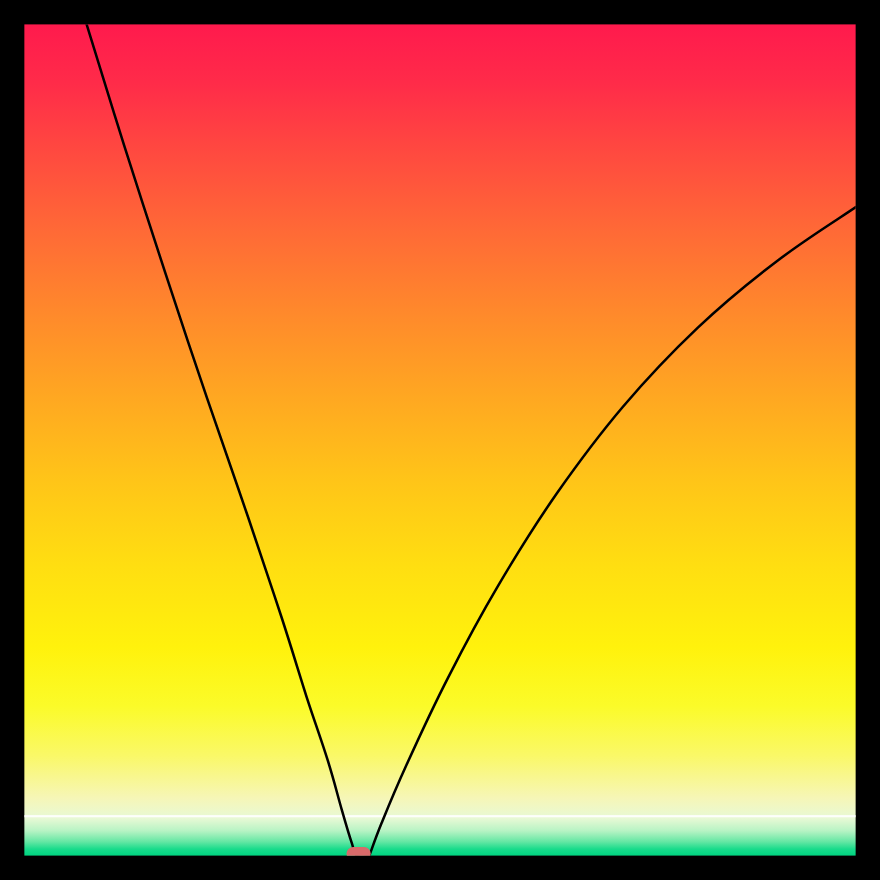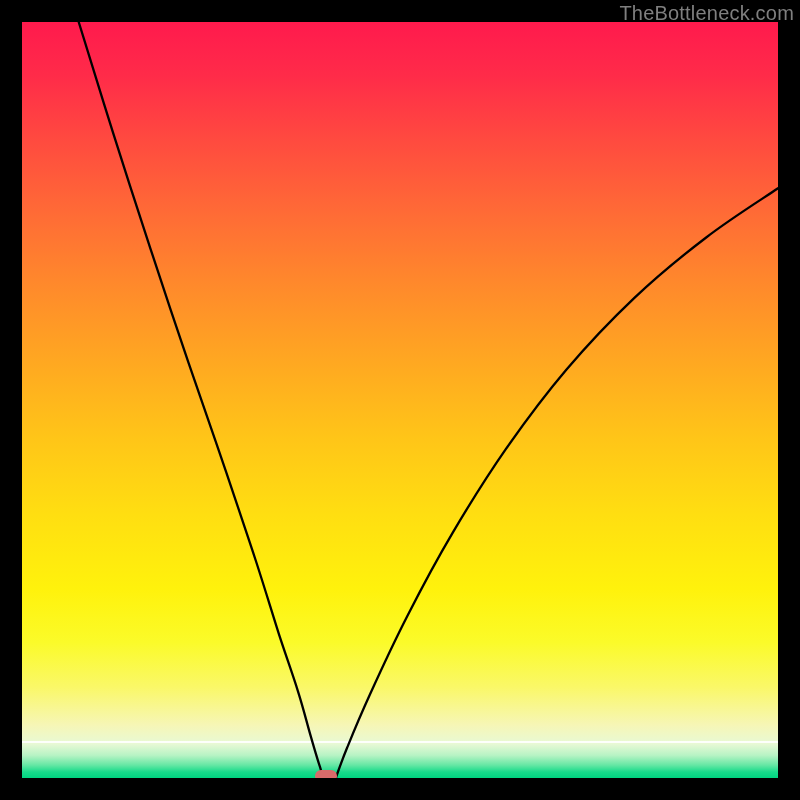--- a/index.html
+++ b/index.html
@@ -86,14 +86,13 @@
     <div class="gradient"></div>
     <div class="white-strip" style="top:719px"></div>
 
     <svg class="curve" viewBox="0 0 756 756" preserveAspectRatio="none">
       <path id="curve-path" d="M 56.7 0.0 C 62.8 19.7, 77.8 68.8, 90.7 109.6 C 103.6 150.4, 114.9 185.3, 128.5 226.8 C 142.1 268.3, 152.7 300.1, 166.3 340.2 C 179.9 380.3, 191.9 413.8, 204.1 449.8 C 216.4 485.9, 224.8 511.3, 234.4 540.5 C 243.9 569.8, 249.6 589.2, 257.0 612.4 C 264.5 635.5, 270.2 650.7, 275.9 669.1 C 281.7 687.4, 284.8 700.8, 288.8 714.4 C 292.7 728.0, 295.4 737.2, 297.9 744.7 C 300.3 752.1, 299.5 754.0, 302.4 756.0 C 305.3 758.0, 311.7 756.0, 313.7 756.0 C 315.8 756.0, 311.7 761.4, 313.7 756.0 C 315.8 750.6, 319.0 740.7, 325.1 725.8 C 331.2 710.8, 336.9 696.7, 347.8 672.8 C 358.6 649.0, 370.6 622.7, 385.6 593.5 C 400.5 564.2, 413.2 540.2, 430.9 510.3 C 448.6 480.4, 463.4 456.4, 483.8 427.1 C 504.3 397.9, 521.2 375.0, 544.3 347.8 C 567.5 320.5, 587.2 299.8, 612.4 275.9 C 637.5 252.1, 658.3 235.2, 684.2 215.5 C 710.0 195.7, 743.1 175.2, 756.0 166.3" fill="none" stroke="#000" stroke-width="2.3" stroke-linecap="round" stroke-linejoin="round"></path>
     </svg>
 
     <div class="marker" id="marker" style="left: 303.912px; top: 753.732px;"></div>
   </div>
 
-  <div class="watermark">TheBottleneck.com</div>
 </div>
 
 </body></html>

